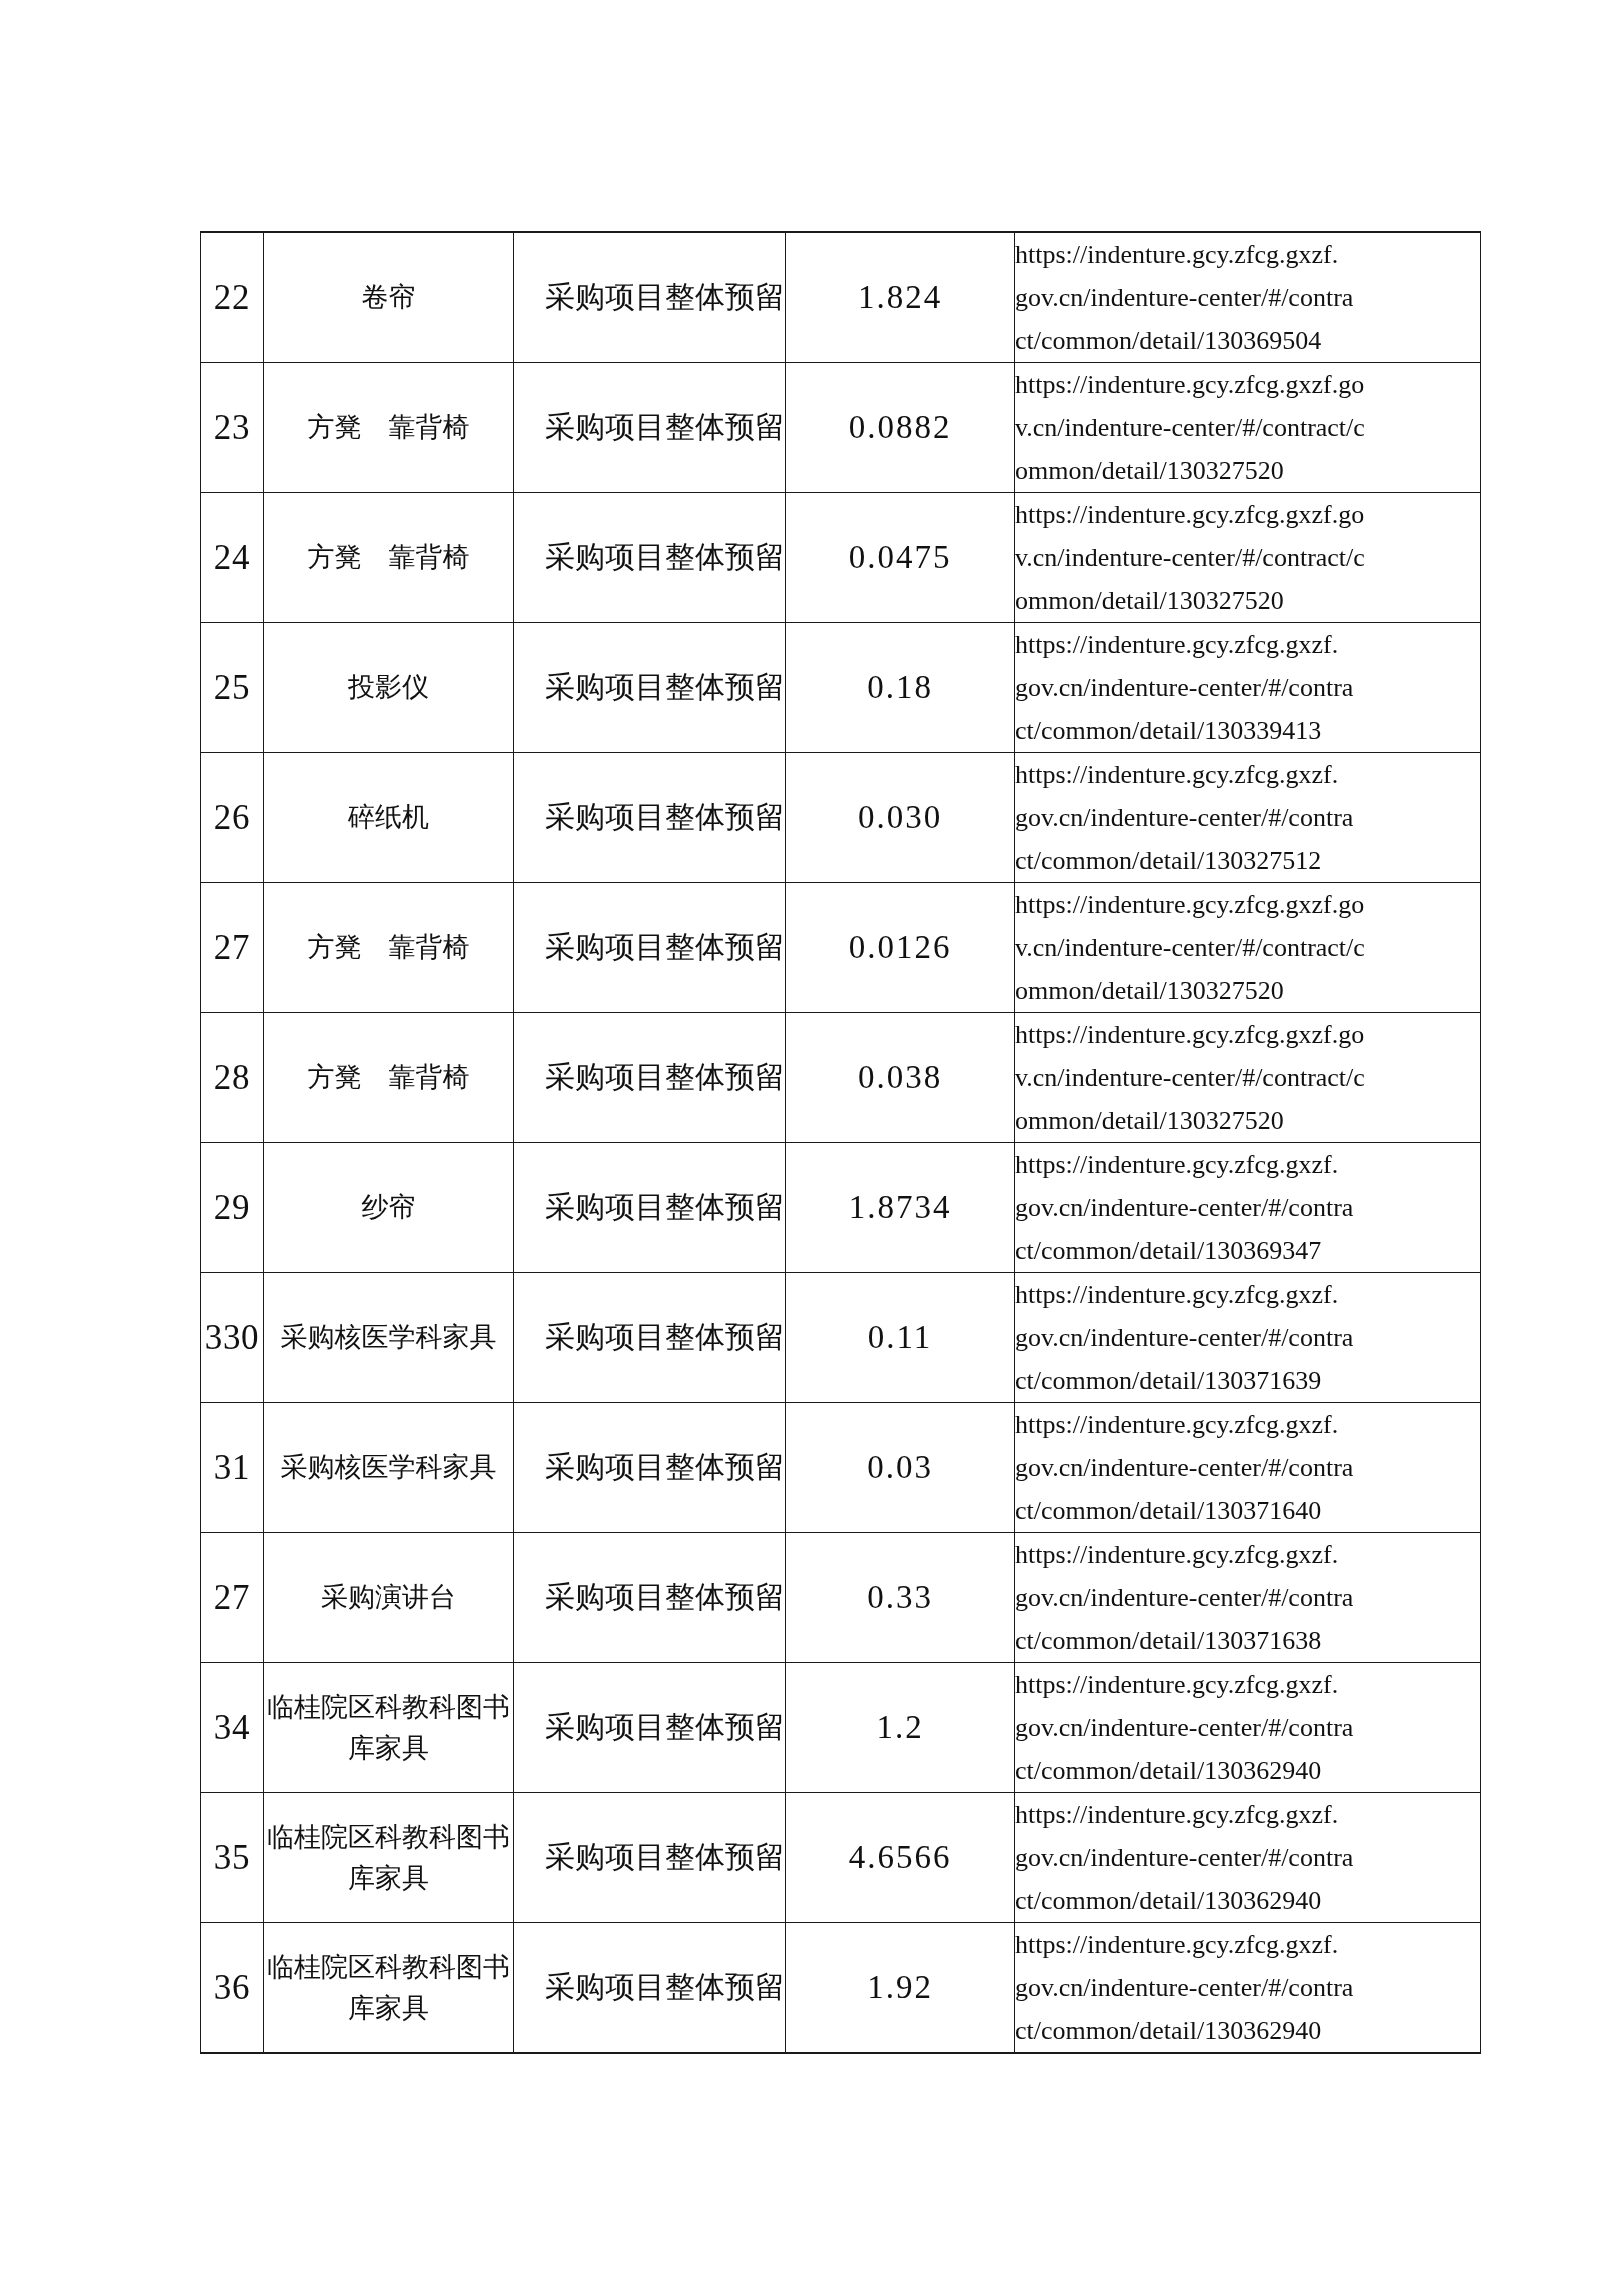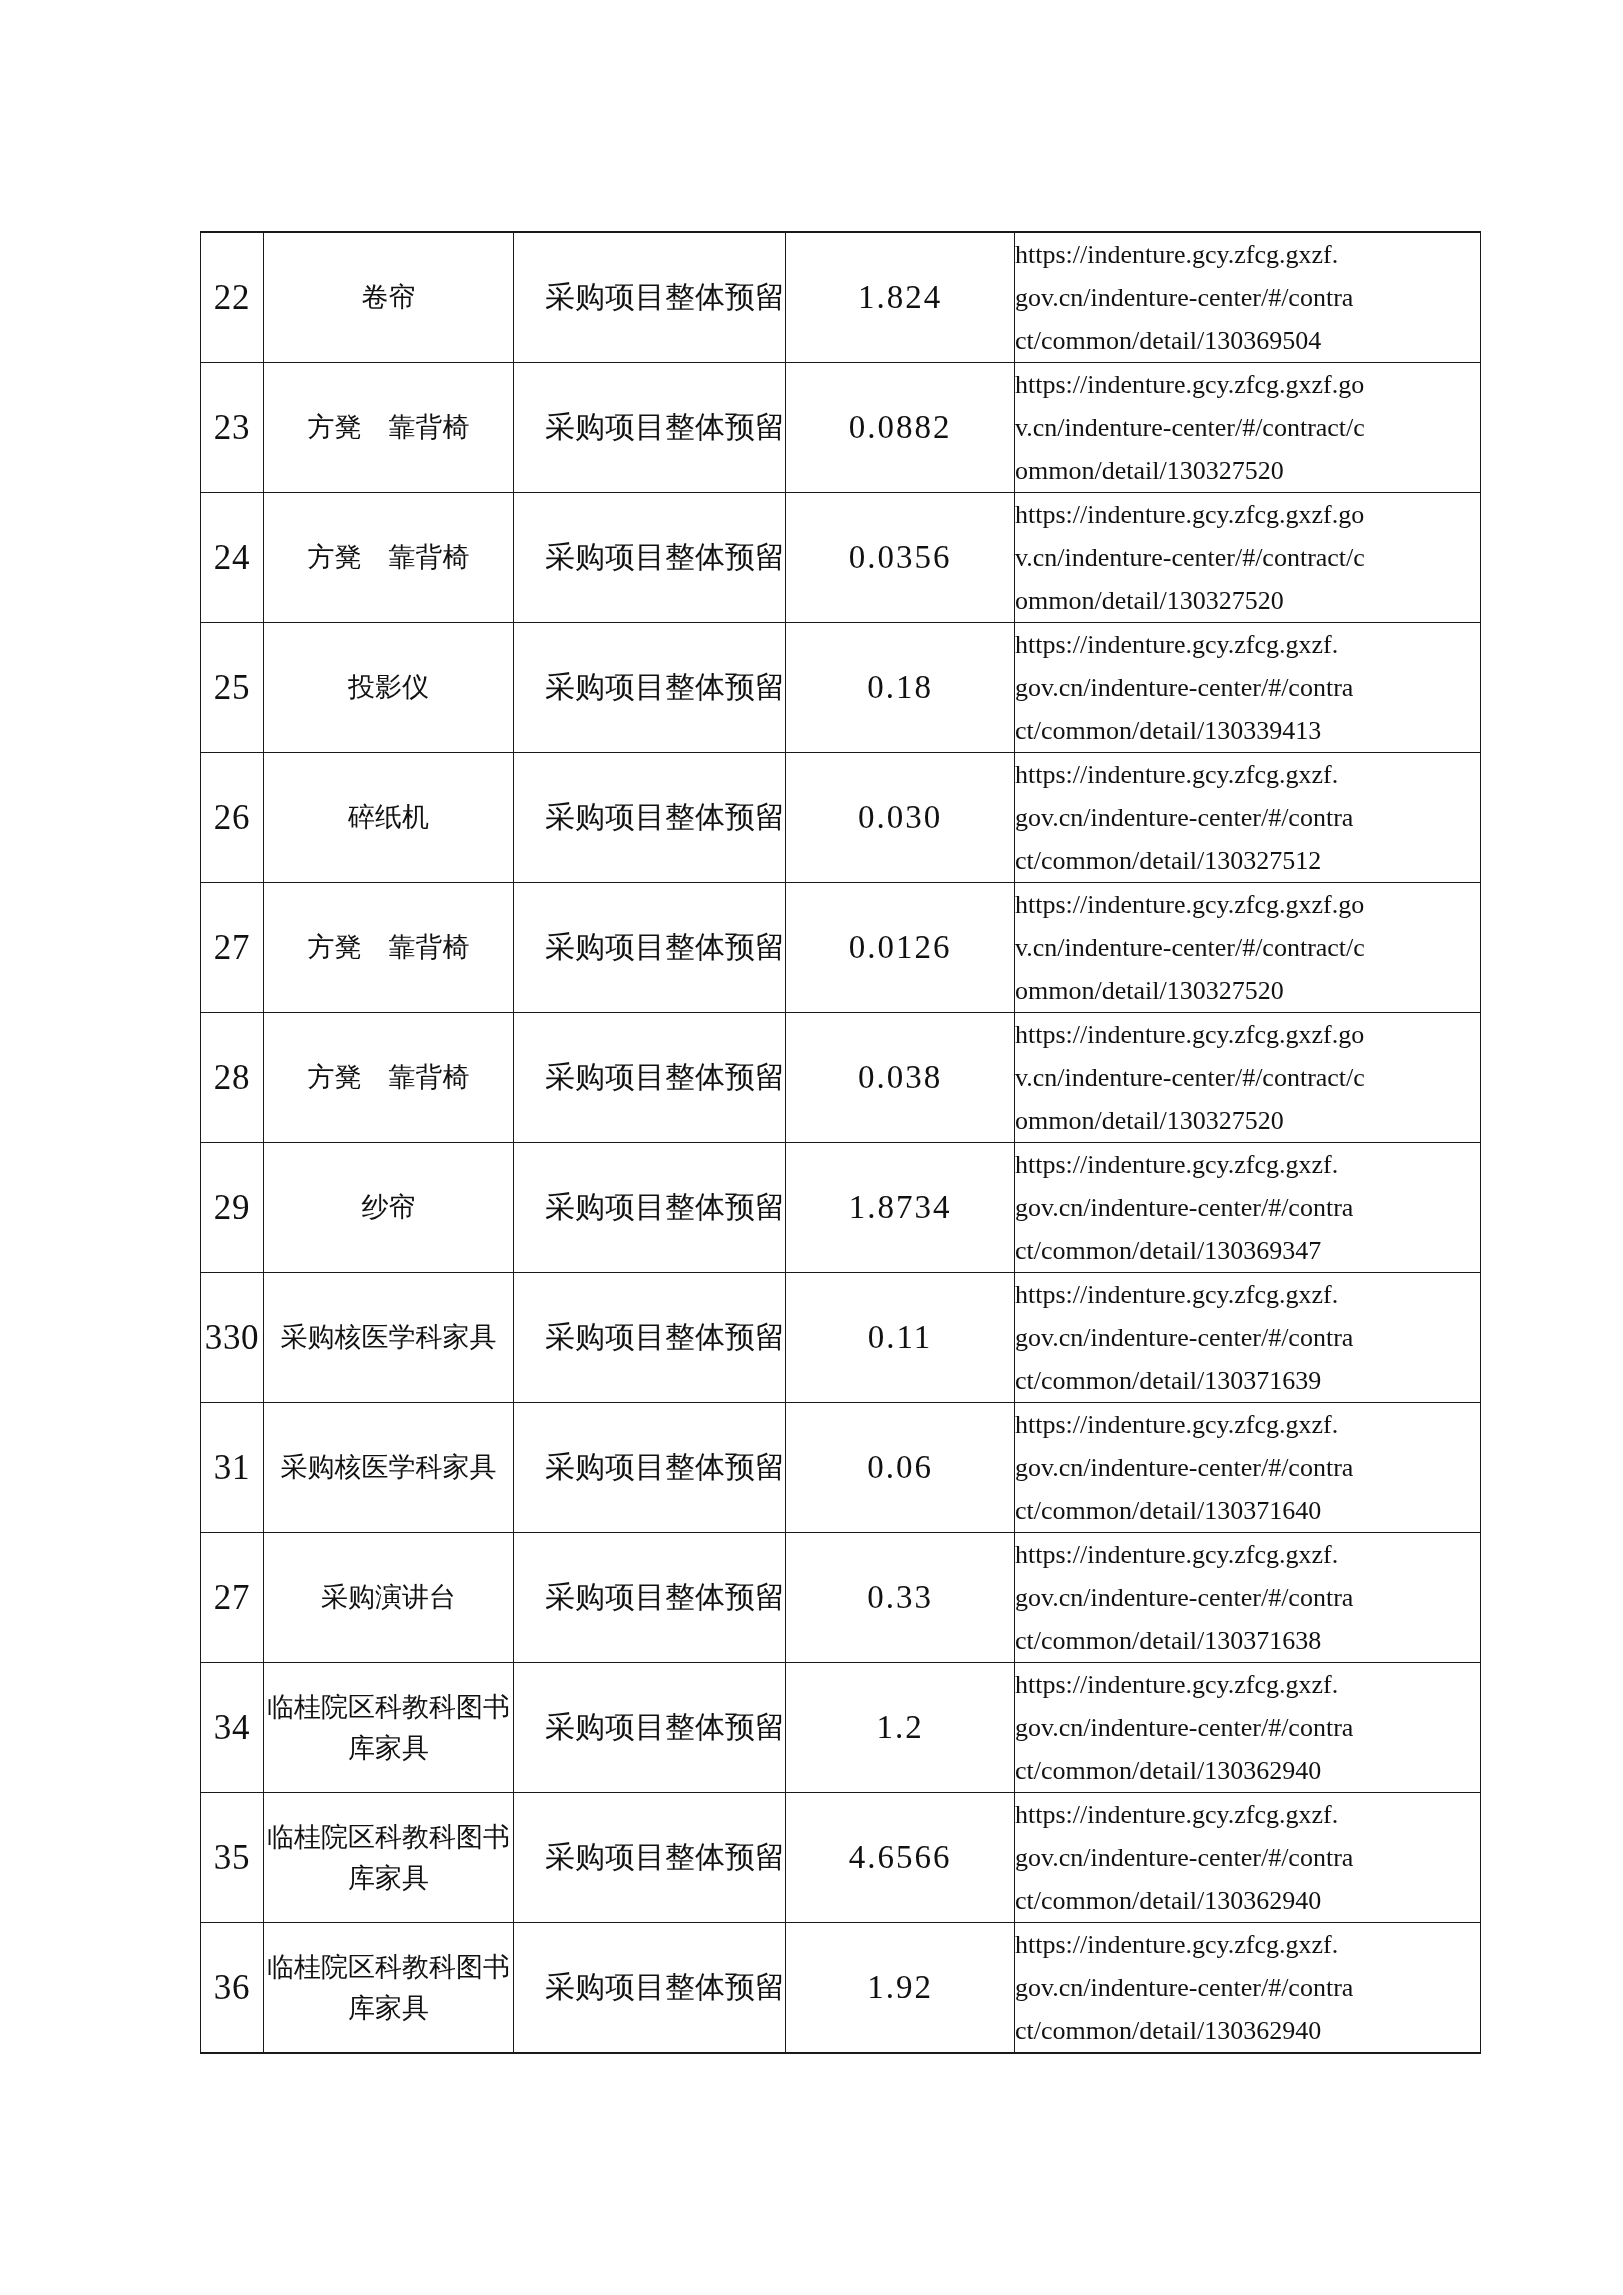--- a/index.html
+++ b/index.html
@@ -107,21 +107,21 @@
     <td class="cell-amount">0.0882</td>
     <td class="cell-url">https://indenture.gcy.zfcg.gxzf.go
 v.cn/indenture-center/#/contract/c
 ommon/detail/130327520</td>
   </tr>
 
   <tr>
     <td class="cell-seq">24</td>
     <td class="cell-item">方凳　靠背椅</td>
     <td class="cell-method">采购项目整体预留</td>
-    <td class="cell-amount">0.0356</td>
+    <td class="cell-amount">0.0475</td>
     <td class="cell-url">https://indenture.gcy.zfcg.gxzf.go
 v.cn/indenture-center/#/contract/c
 ommon/detail/130327520</td>
   </tr>
 
   <tr>
     <td class="cell-seq">25</td>
     <td class="cell-item">投影仪</td>
     <td class="cell-method">采购项目整体预留</td>
     <td class="cell-amount">0.18</td>
@@ -177,21 +177,21 @@
     <td class="cell-amount">0.11</td>
     <td class="cell-url">https://indenture.gcy.zfcg.gxzf.
 gov.cn/indenture-center/#/contra
 ct/common/detail/130371639</td>
   </tr>
 
   <tr>
     <td class="cell-seq">31</td>
     <td class="cell-item">采购核医学科家具</td>
     <td class="cell-method">采购项目整体预留</td>
-    <td class="cell-amount">0.06</td>
+    <td class="cell-amount">0.03</td>
     <td class="cell-url">https://indenture.gcy.zfcg.gxzf.
 gov.cn/indenture-center/#/contra
 ct/common/detail/130371640</td>
   </tr>
 
   <tr>
     <td class="cell-seq">27</td>
     <td class="cell-item">采购演讲台</td>
     <td class="cell-method">采购项目整体预留</td>
     <td class="cell-amount">0.33</td>

